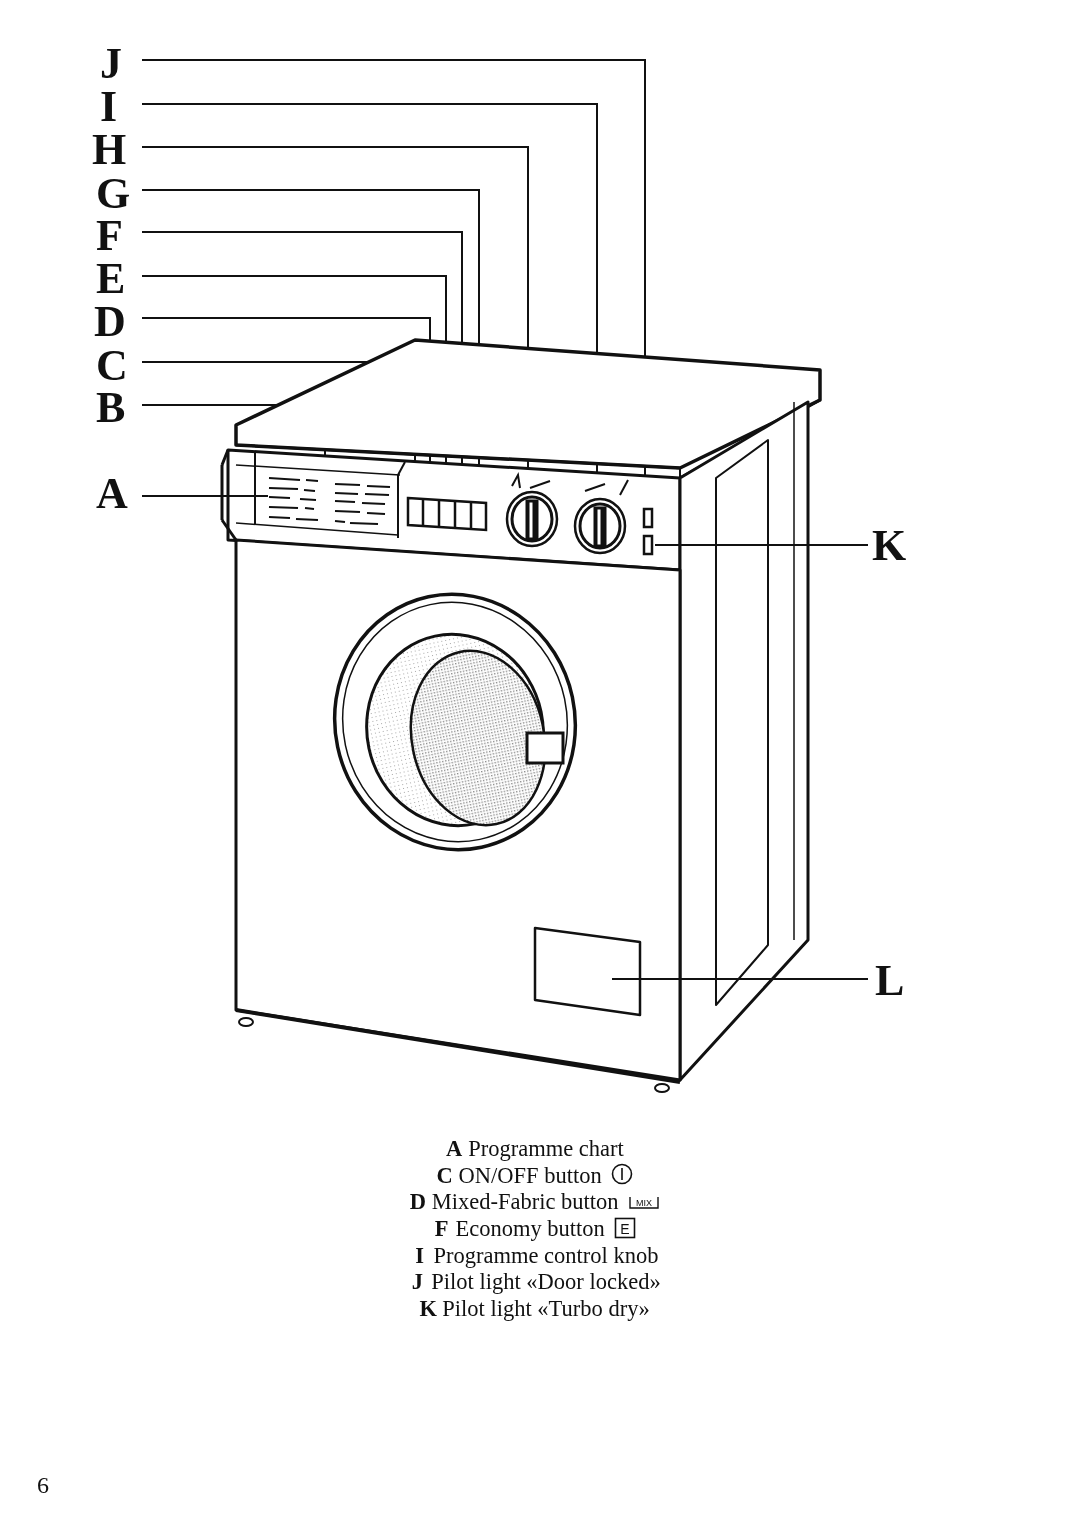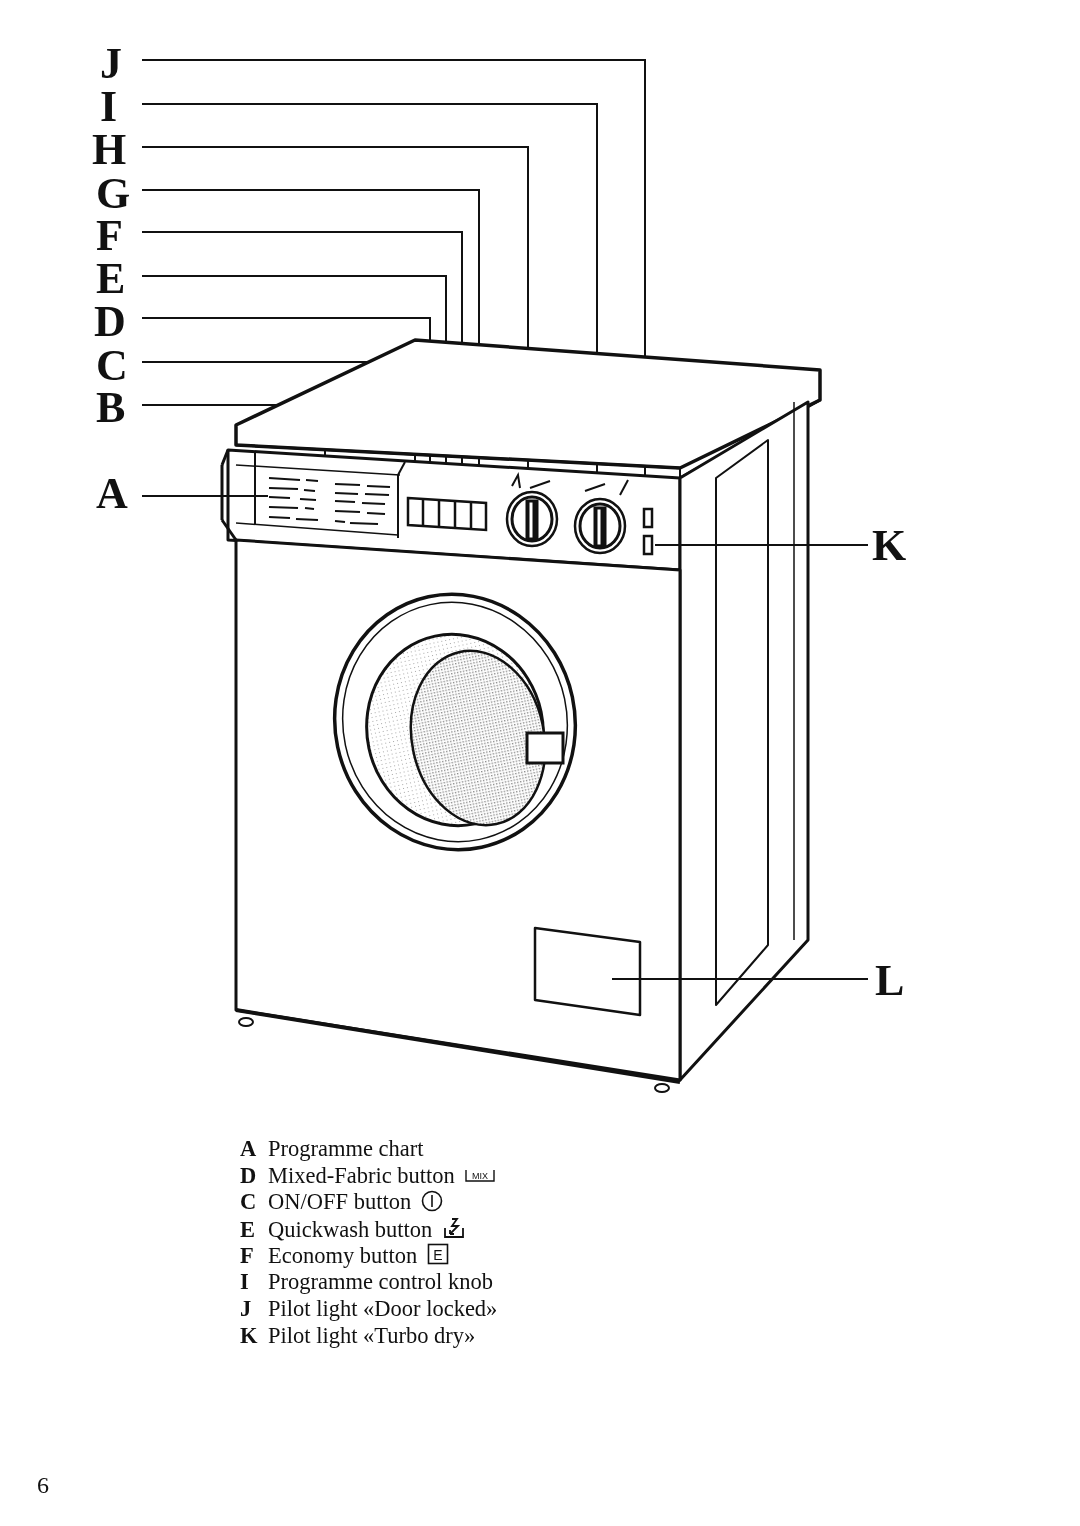--- a/index.html
+++ b/index.html
@@ -1,19 +1,19 @@
 <!DOCTYPE html>
 <html><head>
 <meta charset="utf-8">
 <style>
   html, body { margin:0; padding:0; background:#ffffff; }
   body { width:1080px; height:1526px; position:relative; overflow:hidden; font-family:"DejaVu Serif","Liberation Serif",serif; color:#111; }
   #diagram { position:absolute; left:0; top:0; width:1080px; height:1110px; }
   .callout { font-family:"Liberation Serif","DejaVu Serif",serif; font-weight:bold; font-size:44px; fill:#111; }
-  .legend { position:absolute; left:240px; top:1136px; width:560px; }
+  .legend { position:absolute; left:252px; top:1136px; width:560px;text-align:center; }
   .legend-row { height:26.7px; line-height:26.7px; font-size:22.5px; white-space:nowrap; font-family:"Liberation Serif","DejaVu Serif",serif; }
   .legend-key { display:inline-block; width:28px; font-weight:bold; }
   .legend-sym { display:inline-block; vertical-align:middle; margin-left:4px; }
   .page-number { position:absolute; left:37px; top:1472px; font-size:24px; font-family:"Liberation Serif","DejaVu Serif",serif; }
 </style>
 </head>
 <body>
 
 <svg id="diagram" viewBox="0 0 1080 1110" xmlns="http://www.w3.org/2000/svg">
   <defs>
@@ -154,48 +154,38 @@
   <line x1="612" y1="979" x2="868" y2="979" stroke="#111" stroke-width="2"></line>
   <line x1="655" y1="545" x2="868" y2="545" stroke="#111" stroke-width="2"></line>
   <line x1="142" y1="496" x2="268" y2="496" stroke="#111" stroke-width="2"></line>
 </svg>
 
 <div class="legend">
   <div class="legend-row">
     <span class="legend-key">A</span><span>Programme chart</span>
   </div>
   <div class="legend-row">
+    <span class="legend-key">C</span><span>ON/OFF button</span>
+    <span class="legend-sym">
+      <svg width="22" height="22" viewBox="0 0 22 22">
+          <circle cx="11" cy="11" r="9.5" fill="none" stroke="#111" stroke-width="1.6"></circle>
+          <line x1="11" y1="5" x2="11" y2="17" stroke="#111" stroke-width="1.6"></line>
+        </svg>
+    </span>
+  </div>
+  <div class="legend-row">
     <span class="legend-key">D</span><span>Mixed-Fabric button</span>
     <span class="legend-sym">
       <svg width="32" height="16" viewBox="0 0 32 16">
           <path d="M2,2 L2,13 L30,13 L30,2" fill="none" stroke="#111" stroke-width="1.4"></path>
           <text x="16" y="11" text-anchor="middle" font-size="9" font-family="Liberation Sans, sans-serif" fill="#111">MIX</text>
         </svg>
     </span>
   </div>
   <div class="legend-row">
-    <span class="legend-key">C</span><span>ON/OFF button</span>
-    <span class="legend-sym">
-      <svg width="22" height="22" viewBox="0 0 22 22">
-          <circle cx="11" cy="11" r="9.5" fill="none" stroke="#111" stroke-width="1.6"></circle>
-          <line x1="11" y1="5" x2="11" y2="17" stroke="#111" stroke-width="1.6"></line>
-        </svg>
-    </span>
-  </div>
-  <div class="legend-row">
-    <span class="legend-key">E</span><span>Quickwash button</span>
-    <span class="legend-sym">
-      <svg width="24" height="24" viewBox="0 0 24 24">
-          <path d="M3,12 L3,21 L21,21 L21,12" fill="none" stroke="#111" stroke-width="1.8"></path>
-          <path d="M10,3 L15,3 L10,10 L16,10 L8,18" fill="none" stroke="#111" stroke-width="1.8"></path>
-          <path d="M8,18 L8,14 M8,18 L12,18" stroke="#111" stroke-width="1.8"></path>
-        </svg>
-    </span>
-  </div>
-  <div class="legend-row">
     <span class="legend-key">F</span><span>Economy button</span>
     <span class="legend-sym">
       <svg width="22" height="22" viewBox="0 0 22 22">
           <rect x="1.5" y="1.5" width="19" height="19" fill="none" stroke="#111" stroke-width="1.6"></rect>
           <text x="11" y="16.5" text-anchor="middle" font-size="14" font-family="Liberation Sans, sans-serif" fill="#111">E</text>
         </svg>
     </span>
   </div>
   <div class="legend-row">
     <span class="legend-key">I</span><span>Programme control knob</span>

